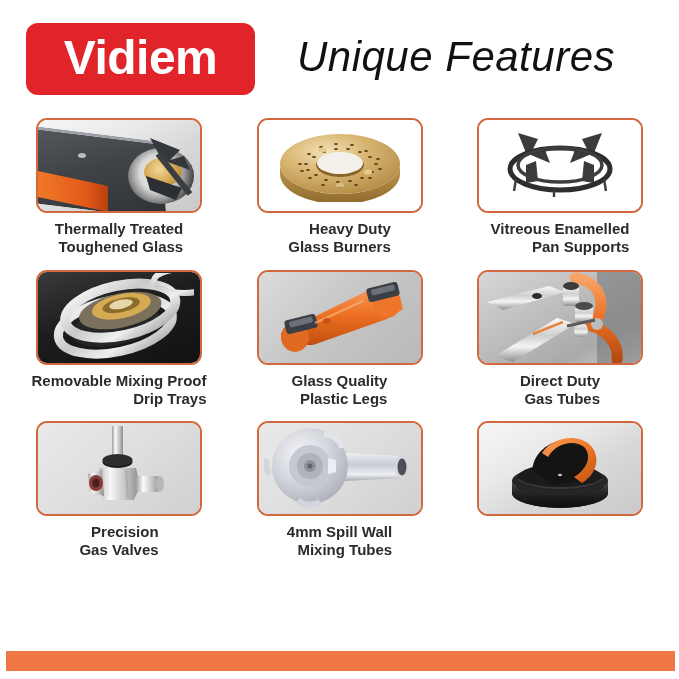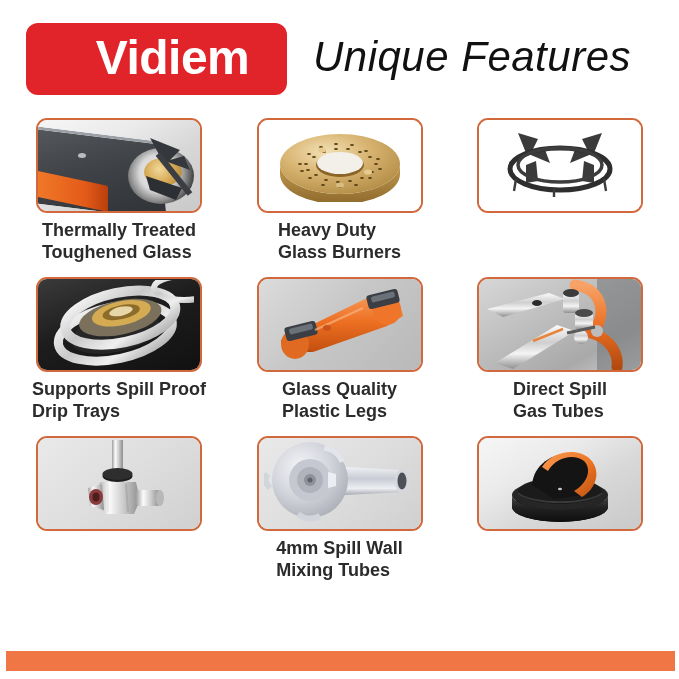--- a/index.html
+++ b/index.html
@@ -25,21 +25,20 @@
   }
   .logo {
     background: #e1232a;
     border-radius: 12px;
     width: 229px;
     height: 72px;
     display: flex;
     align-items: center;
     justify-content: center;
     flex: 0 0 auto;
-    padding-left: 32px;
   }
   .logo-text {
     color: #ffffff;
     font-family: "Liberation Sans", sans-serif;
     font-weight: bold;
     font-size: 48px;
     line-height: 1;
     letter-spacing: -0.5px;
     position: relative;
     display: inline-block;
@@ -79,24 +78,24 @@
     height: 95px;
     border: 2px solid #d2693c;
     border-radius: 11px;
     box-sizing: border-box;
     overflow: hidden;
     position: relative;
     background: #ffffff;
   }
   .caption {
     margin-top: 7px;
-    text-align: left;
+    text-align: right;
     font-family: "Liberation Sans", sans-serif;
     font-weight: bold;
-    font-size: 18px;
+    font-size: 15px;
     line-height: 1.22;
     color: #2b2b2b;
     white-space: pre-line;
   }
 
   
   .scene { position: absolute; inset: 0; }
   .bg-dark-glass {
     background: linear-gradient(150deg,#f6f6f6 0%,#eaeaea 34%,#d8d8d8 60%,#c9c9c9 100%);
   }
@@ -282,20 +281,22 @@
             <path d="M34 42 L44 38 L46 58 L34 60 Z" fill="#3b3b3b"></path>
             <path d="M102 42 L92 38 L90 58 L102 60 Z" fill="#3b3b3b"></path>
             <ellipse cx="68" cy="46" rx="50" ry="21" fill="none" stroke="#2e2e2e" stroke-width="5"></ellipse>
             <ellipse cx="68" cy="42" rx="42" ry="17" fill="none" stroke="#3d3d3d" stroke-width="3.5"></ellipse>
             <path d="M24 56 L22 68" stroke="#3b3b3b" stroke-width="2.4"></path>
             <path d="M112 56 L114 68" stroke="#3b3b3b" stroke-width="2.4"></path>
             <path d="M62 66 L62 74" stroke="#3b3b3b" stroke-width="2.4"></path>
           </svg>
         </div>
       </div>
+      <div class="caption">Vitreous Enamelled
+Pan Supports</div>
     </div>
 
   </div>
 
   <div class="row">
 
     <div class="card">
       <div class="thumb">
         <div class="scene bg-black"></div>
         <div class="dt-wrap">
@@ -315,21 +316,21 @@
               <ellipse cx="78" cy="38" rx="42" ry="17" fill="#7a705c"></ellipse>
               <ellipse cx="80" cy="34" rx="30" ry="12" fill="#cda martyr" opacity="0"></ellipse>
               <ellipse cx="80" cy="34" rx="30" ry="12" fill="#d4ab52"></ellipse>
               <ellipse cx="80" cy="33" rx="19" ry="7" fill="#8c6c28"></ellipse>
               <ellipse cx="80" cy="32" rx="12" ry="4.5" fill="#e6d6a8"></ellipse>
             </g>
             <ellipse cx="140" cy="8" rx="30" ry="12" fill="none" stroke="url(#steelRing)" stroke-width="6"></ellipse>
           </svg>
         </div>
       </div>
-      <div class="caption">Supports Spill Proof
+      <div class="caption">Removable Mixing Proof
 Drip Trays</div>
     </div>
 
     <div class="card">
       <div class="thumb">
         <div class="scene bg-grey"></div>
         <div class="pl-wrap">
           <svg width="146" height="80" viewBox="0 0 146 80">
             <defs>
               <linearGradient id="legOrange" x1="0" y1="0" x2="0" y2="1">
@@ -383,21 +384,21 @@
             <rect x="96" y="34" width="18" height="16" rx="3" fill="url(#chrome)"></rect>
             <ellipse cx="105" cy="34" rx="9" ry="4" fill="#4a4a4a"></ellipse>
             <circle cx="102" cy="58" r="7" fill="url(#chrome)"></circle>
             <circle cx="118" cy="52" r="6" fill="#bdbdbd"></circle>
             <path d="M88 54 L116 48" stroke="#5a5a5a" stroke-width="3"></path>
             <ellipse cx="58" cy="24" rx="5" ry="3" fill="#2b2b2b"></ellipse>
             <path d="M54 62 L84 50" stroke="#e8853d" stroke-width="2.5"></path>
           </svg>
         </div>
       </div>
-      <div class="caption">Direct Spill
+      <div class="caption">Direct Duty
 Gas Tubes</div>
     </div>
 
   </div>
 
   <div class="row">
 
     <div class="card">
       <div class="thumb">
         <div class="scene bg-lightgrey"></div>
@@ -418,20 +419,22 @@
             <path d="M24 50 L38 46 L40 72 L26 68 Z" fill="url(#valChrome)"></path>
             <ellipse cx="32" cy="59" rx="7" ry="8" fill="#8a3a3a"></ellipse>
             <ellipse cx="32" cy="59" rx="3.5" ry="4.5" fill="#4a1f1f"></ellipse>
             <rect x="72" y="52" width="24" height="16" rx="3" fill="url(#valChrome)"></rect>
             <ellipse cx="96" cy="60" rx="4" ry="8" fill="#b8b8b8"></ellipse>
             <path d="M44 46 L44 74" stroke="#e8e8e8" stroke-width="2" opacity="0.8"></path>
             <path d="M62 46 L64 74" stroke="#a5a5a5" stroke-width="2" opacity="0.7"></path>
           </svg>
         </div>
       </div>
+      <div class="caption">Precision
+Gas Valves</div>
     </div>
 
     <div class="card">
       <div class="thumb">
         <div class="scene bg-lightgrey"></div>
         <div class="mt-wrap">
           <svg width="152" height="82" viewBox="0 0 152 82">
             <defs>
               <radialGradient id="mixBody" cx="38%" cy="34%" r="75%">
                 <stop offset="0%" stop-color="#f4f5f8"></stop>

